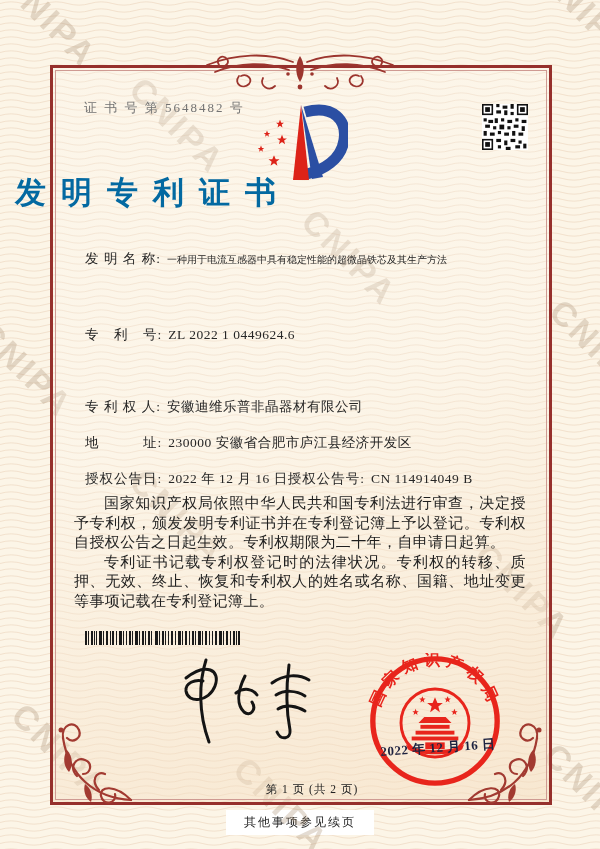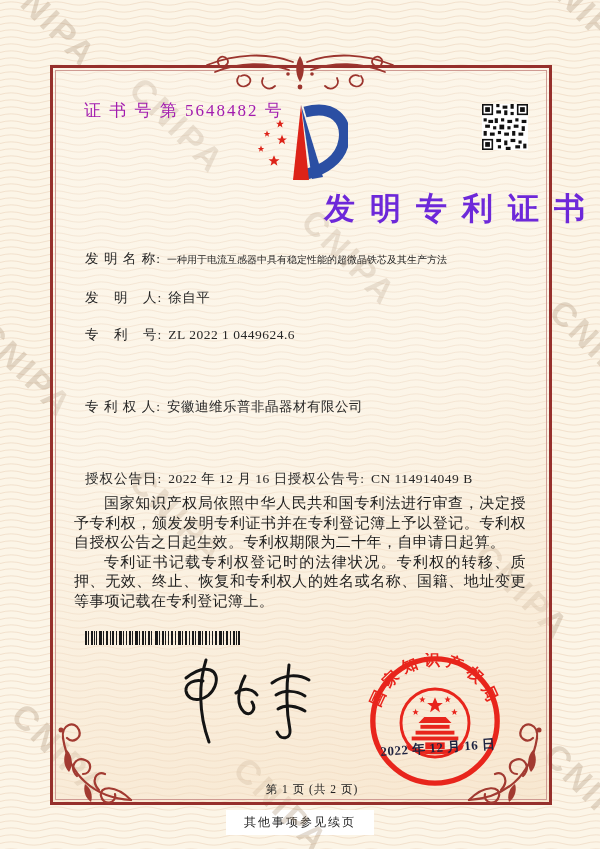--- a/index.html
+++ b/index.html
@@ -23,26 +23,26 @@
     position:absolute;left:50px;top:65px;width:502px;height:740px;z-index:2;
     border:3px solid #96302c;box-sizing:border-box;
     background:linear-gradient(165deg,rgba(253,247,238,0.25) 45%,rgba(244,220,190,0.55) 100%);
   }
   .frame .inner{
     position:absolute;inset:2px;border:1px solid #cf9a92;pointer-events:none;
   }
   .deco{position:absolute;z-index:3;pointer-events:none;}
   .content{position:absolute;inset:0;z-index:4;}
   
-  .cert-no{position:absolute;left:84px;top:99px;font-size:17px;letter-spacing:2px;color:#a21caf;text-align:center;}
+  .cert-no{position:absolute;left:84px;top:99px;font-size:13px;letter-spacing:2px;color:#737373;text-align:center;}
   .logo{position:absolute;left:252px;top:101px;}
   .qr{position:absolute;left:482px;top:104px;}
   .title{
-    position:absolute;left:0;top:188px;width:600px;text-align:right;
-    font-size:31px;font-weight:700;color:#6d28d9;letter-spacing:15px;text-indent:15px;
+    position:absolute;left:0;top:172px;width:600px;text-align:left;
+    font-size:31px;font-weight:700;color:#0369a1;letter-spacing:15px;text-indent:15px;
   }
   
   .row{position:absolute;left:85px;width:445px;height:19px;font-size:13.5px;color:#262626;white-space:nowrap;}
   .row .lbl{display:inline-block;min-width:74px;letter-spacing:1px;}
   .row .val{margin-left:6px;letter-spacing:0.5px;}
   .row .val.tight{font-size:10px;letter-spacing:0;}
   .row .pair2{}
   
   .paras{position:absolute;left:74px;top:494px;width:452px;}
   .paras p{
@@ -217,28 +217,28 @@
       <rect x="1" y="23" width="5" height="5" fill="#fff"></rect>
         <rect x="2" y="24" width="3" height="3"></rect>
     </g>
   </svg>
 
   <div class="title">发明专利证书</div>
 
   <div class="row" style="top:250px">
     <span class="lbl">发 明 名 称:</span><span class="val tight">一种用于电流互感器中具有稳定性能的超微晶铁芯及其生产方法</span>
   </div>
-  <div class="row" style="top:289px">
-    <span class="lbl">发　明　人:</span><span class="val">徐自平</span>
-  </div>
   <div class="row" style="top:326px">
     <span class="lbl">专　利　号:</span><span class="val">ZL 2022 1 0449624.6</span>
   </div>
   <div class="row" style="top:398px">
     <span class="lbl">专 利 权 人:</span><span class="val">安徽迪维乐普非晶器材有限公司</span>
+  </div>
+  <div class="row" style="top:434px">
+    <span class="lbl">地　　　址:</span><span class="val">230000 安徽省合肥市庐江县经济开发区</span>
   </div>
   <div class="row" style="top:470px">
     <span class="lbl">授权公告日:</span><span class="val">2022 年 12 月 16 日</span><span class="pair2 lbl" style="min-width:0">授权公告号:</span><span class="val">CN 114914049 B</span>
   </div>
 
   <div class="paras">
     <p>国家知识产权局依照中华人民共和国专利法进行审查，决定授予专利权，颁发发明专利证书并在专利登记簿上予以登记。专利权自授权公告之日起生效。专利权期限为二十年，自申请日起算。</p>
     <p>专利证书记载专利权登记时的法律状况。专利权的转移、质押、无效、终止、恢复和专利权人的姓名或名称、国籍、地址变更等事项记载在专利登记簿上。</p>
   </div>
 

